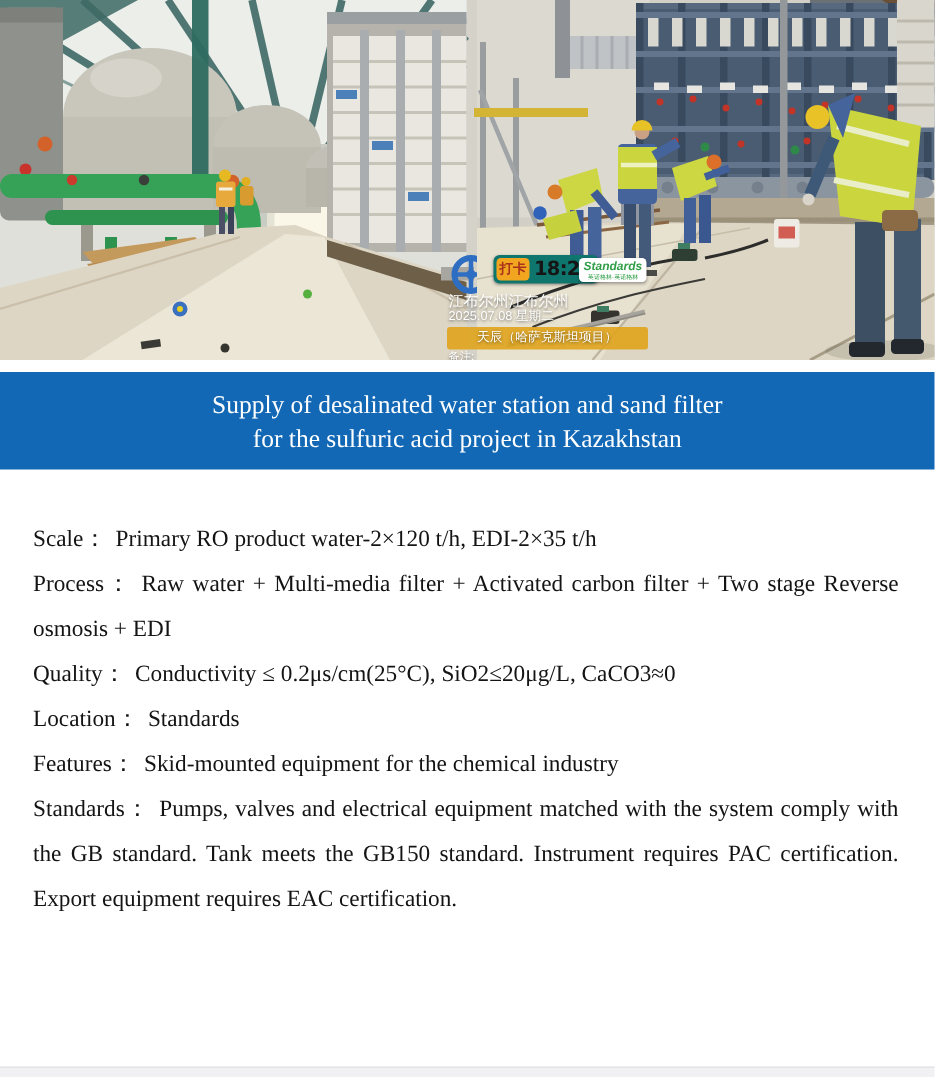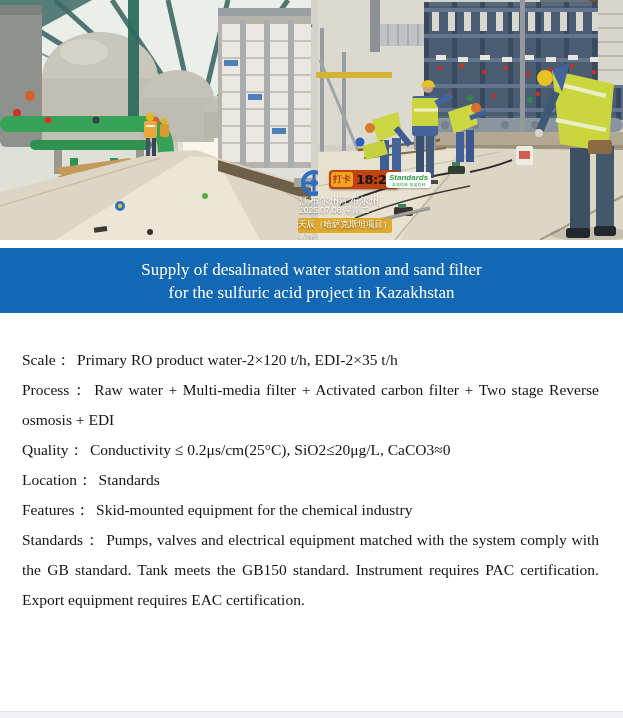--- a/index.html
+++ b/index.html
@@ -10,36 +10,36 @@
   .page { width:623px; height:718px; position:relative; background:#fff; }
 
   
   .photo { position:relative; width:623px; height:240px; overflow:hidden; background:#d5d2c9; }
   .photo svg { display:block; }
 
   
   .wm { position:absolute; left:0; top:0; width:623px; height:240px; pointer-events:none;
         color:#fff; text-shadow:0 1px 2px rgba(0,0,0,.55); }
   .wm > div { position:absolute; white-space:nowrap; }
-  .wm-pill { left:329px; top:170px; height:19px; background:#c2410c; border-radius:4px;
+  .wm-pill { left:329px; top:170px; height:19px; background:#0f766e; border-radius:4px;
              display:flex; align-items:center; padding:0 4px 0 2px; gap:3px;
              box-shadow:0 1px 2px rgba(0,0,0,.35); text-shadow:none; }
   .wm-daka { background:#f2a61f; color:#a8321c; font-weight:bold; font-size:9px;
              line-height:1; padding:3px 2px; border-radius:3px; }
   .wm-time { color:#151515; font-weight:bold; font-size:13px; letter-spacing:-0.5px;
              font-family:"DejaVu Sans", sans-serif; }
   .wm-brand { left:386px; top:172px; background:#fff; border-radius:3px; padding:2px 3px 1px;
               display:flex; flex-direction:column; align-items:center; text-shadow:none;
               box-shadow:0 1px 2px rgba(0,0,0,.3); }
   .wm-brand-name { color:#2f9e46; font-weight:bold; font-style:italic; font-size:8px; line-height:1; }
   .wm-brand-sub  { color:#2f9e46; font-size:4.5px; line-height:1.2; transform:scale(.9); }
   .wm-loc  { left:299px; top:194px; font-size:10px; }
   .wm-date { left:299px; top:205px; font-size:8.5px; }
   .wm-tag  { left:298px; top:218px; font-size:8.5px; background:rgba(224,164,28,.9);
-             padding:1px 0 2px; border-radius:2px; }
+             padding:1px 20px 2px; border-radius:2px; }
   .wm-note { left:299px; top:233px; font-size:7.5px; }
 
   
   .banner { margin-top:8px; height:65px; display:flex; flex-direction:column;
             justify-content:center; text-align:center;
             font-family:"Liberation Serif","DejaVu Serif",serif;
             font-size:17px; line-height:23px; }
   .banner .line { width:100%; }
 
   

